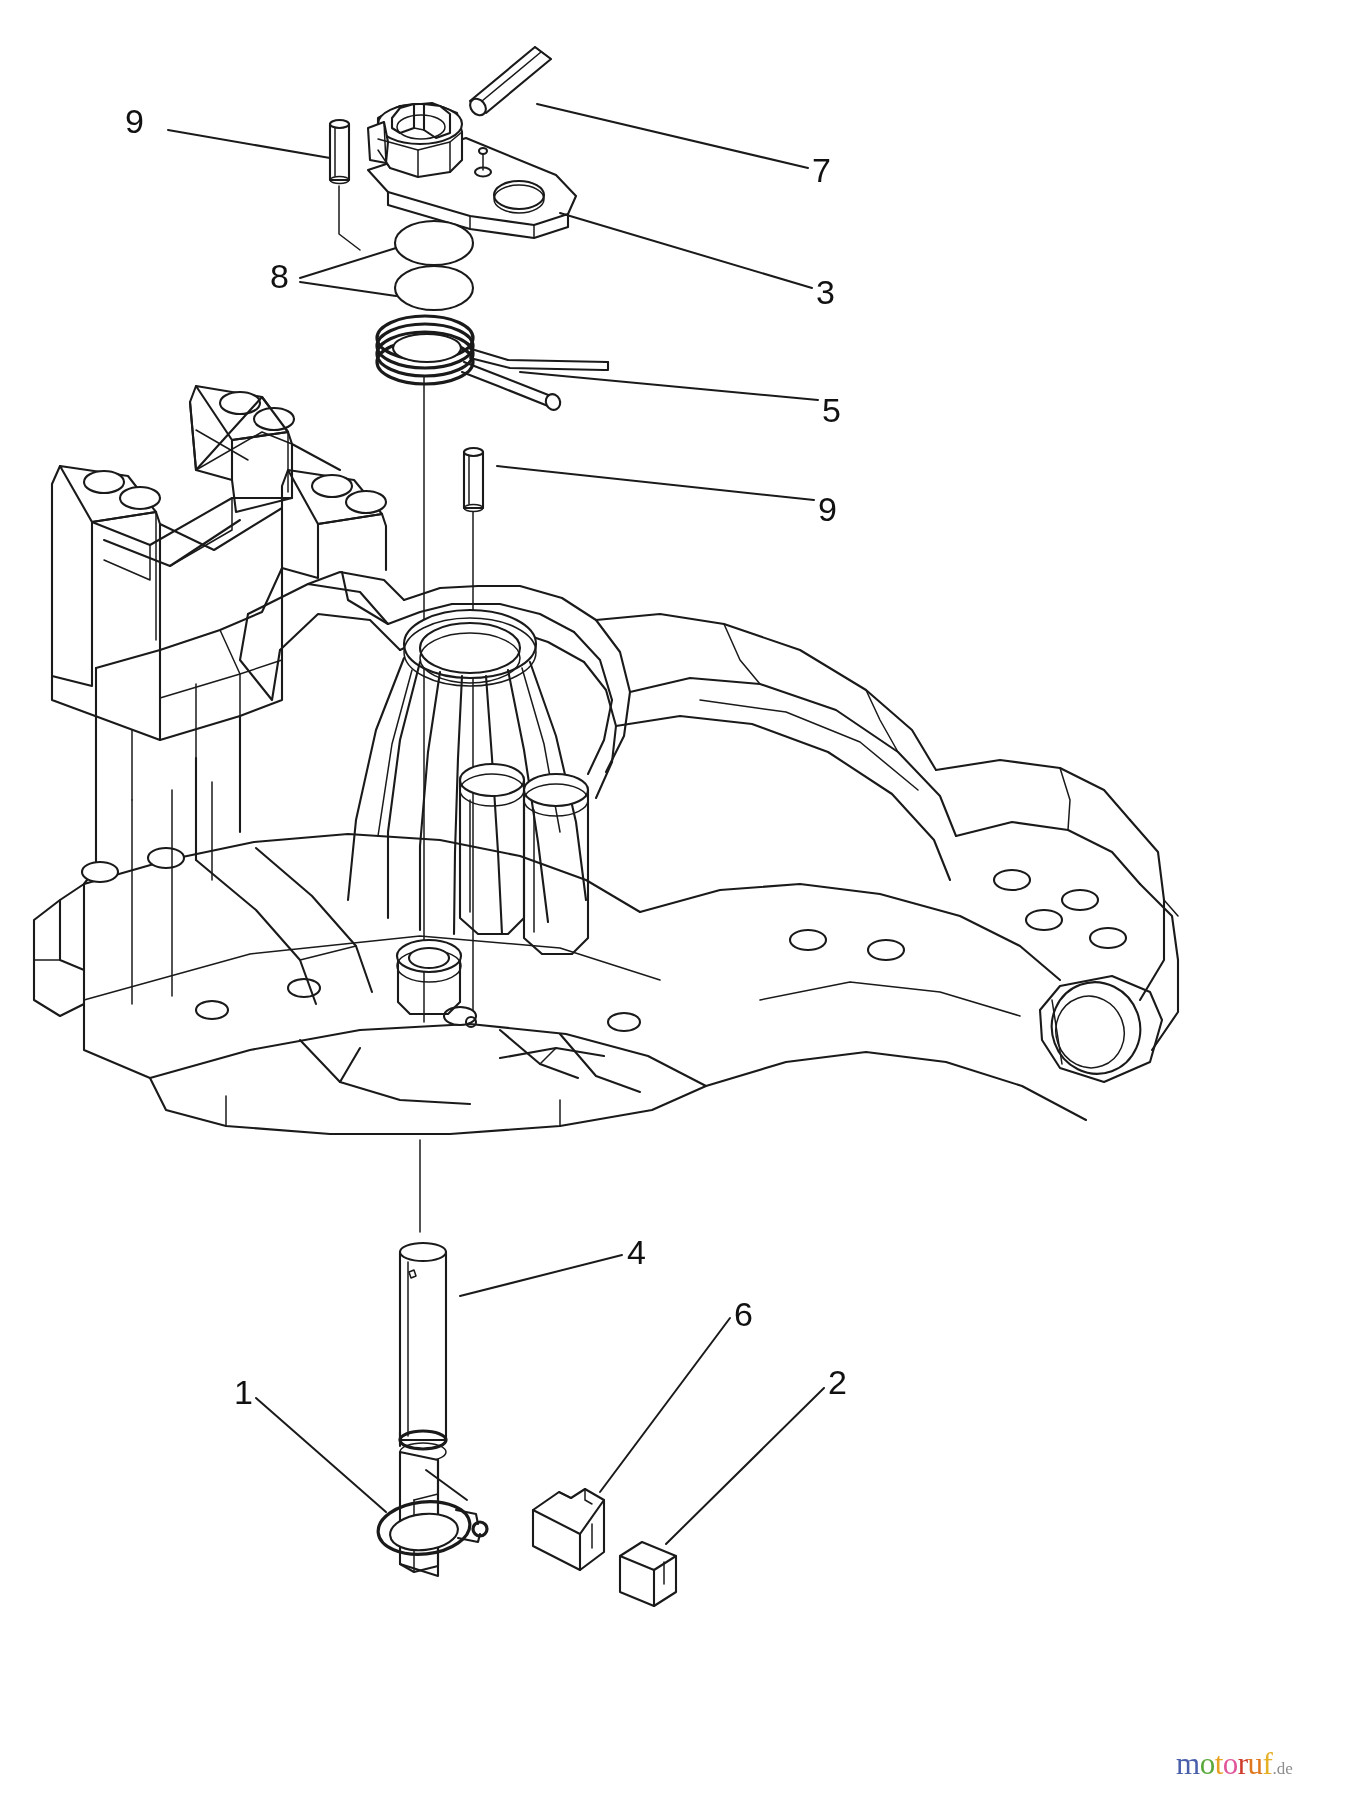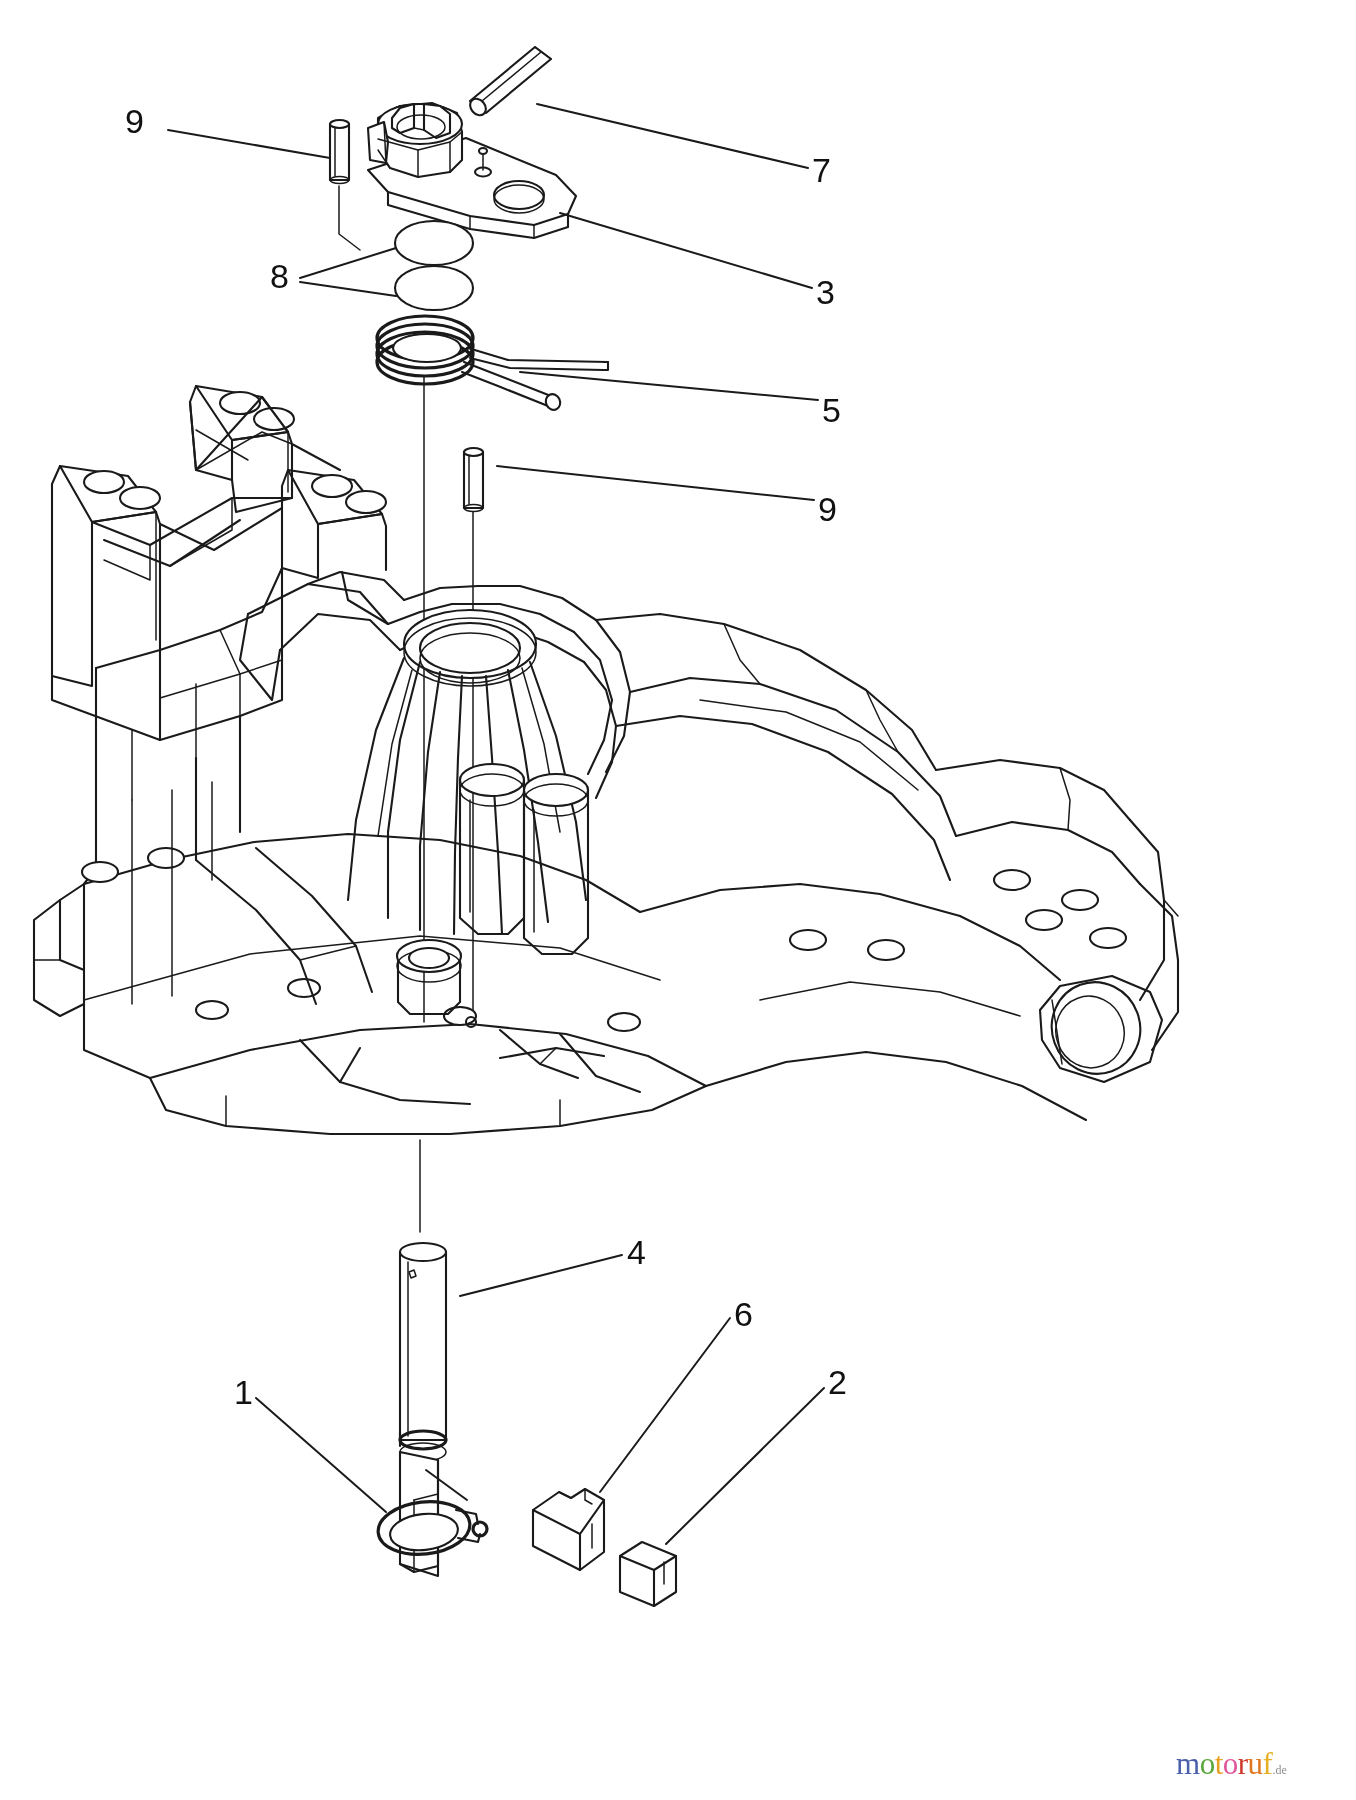--- a/index.html
+++ b/index.html
@@ -39,21 +39,21 @@
     left: 1176px;
     top: 1748px;
     font-family: "Liberation Serif", serif;
     font-size: 31px;
     letter-spacing: -0.5px;
     line-height: 1;
     white-space: nowrap;
   }
   #watermark .wm-l { font-weight: 400; }
   #watermark .wm-suffix {
-    font-size: 12px;
+    font-size: 17px;
     color: #8d8d8d;
     letter-spacing: 0;
   }
 </style>
 </head>
 <body>
 
 <div id="sheet">
 
   <svg id="artwork" viewBox="0 0 1356 1800" xmlns="http://www.w3.org/2000/svg">

